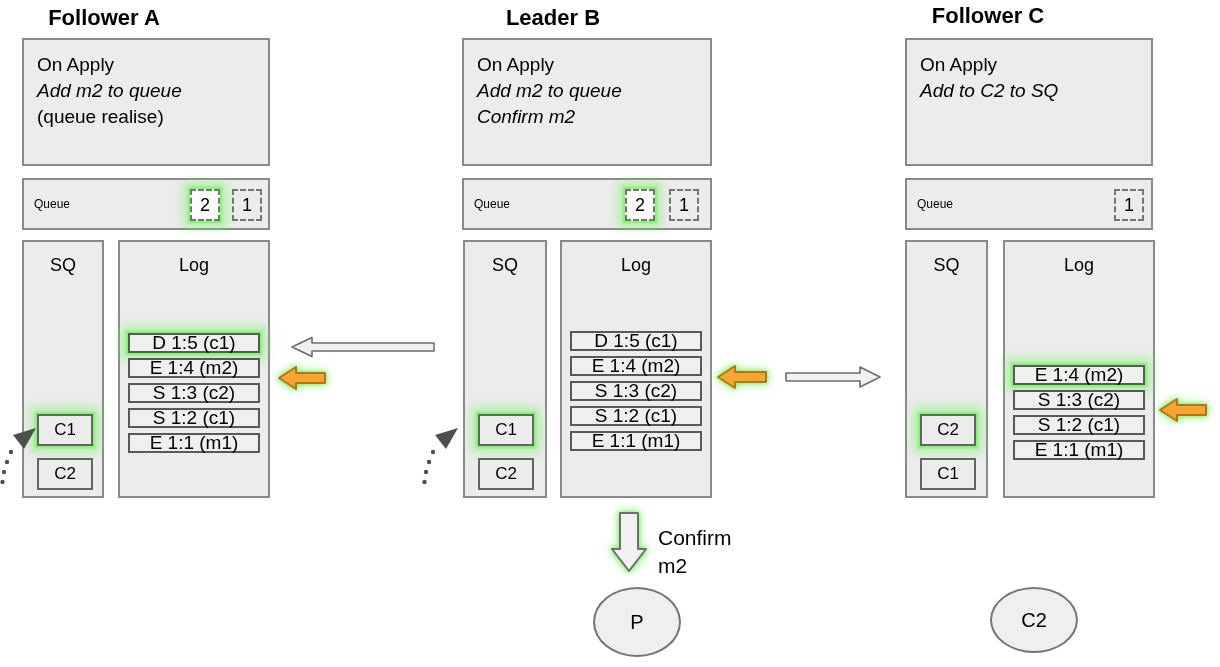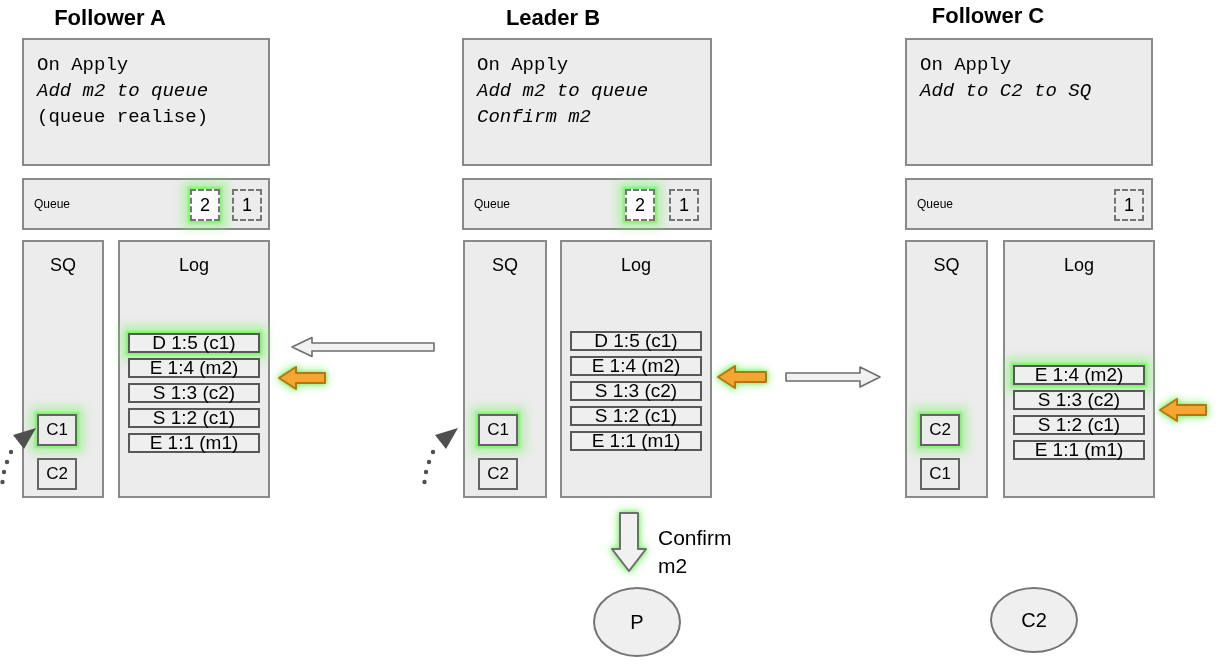--- a/index.html
+++ b/index.html
@@ -3,32 +3,32 @@
 <meta charset="utf-8">
 <style>
   html,body { margin:0; padding:0; background:#ffffff; }
   .stage {
     position:relative; width:1220px; height:667px; background:#ffffff;
     font-family:"Liberation Sans", sans-serif; color:#000; overflow:hidden;
   }
   .panel { position:absolute; background:#ECECEC; border:2px solid #8A8A8A; box-sizing:border-box; }
   .col-title { position:absolute; width:180px; text-align:center; font-size:22px; font-weight:bold; white-space:nowrap; }
   .apply-box { padding:12px 8px 0 13px; font-size:19px; line-height:26px; }
-  .apply-line { white-space:nowrap;font-family:Liberation Mono, monospace; }
+  .apply-line { white-space:nowrap; }
   .apply-line.italic { font-style:italic; }
   .queue-label { position:absolute; left:10px; top:50%; transform:translateY(-50%); font-size:12px; }
   .qslot {
     position:absolute; top:9px; width:30px; height:32px; border:2px dashed #757575;
     box-sizing:border-box; display:flex; align-items:center; justify-content:center;
     font-size:18px; background:transparent;
   }
   .qslot.glow { background:#FCFCFC; }
   .box-header { position:absolute; top:13px; left:0; right:0; text-align:center; font-size:18px; }
   .sq-item {
-    position:absolute; left:13px; width:40px; height:32px; background:#ECECEC;
+    position:absolute; left:13px; width:56px; height:32px; background:#ECECEC;
     border:2px solid #646464; box-sizing:border-box; display:flex; align-items:center;
     justify-content:center; font-size:17px;
   }
   .entries { position:absolute; left:0; right:0; }
   .entry {
     width:132px; height:20px; margin:0 auto 5px auto; background:#EFEFEF;
     border:2px solid #585858; box-sizing:border-box; display:flex; align-items:center;
     justify-content:center; font-size:19px; white-space:nowrap;
   }
   .glow { box-shadow: 0 0 2px 2px rgba(125,243,107,0.95), 0 0 9px 7px rgba(125,243,107,0.5); }
@@ -38,21 +38,21 @@
     position:absolute; background:#EFEFEF; border:2px solid #757575; border-radius:50%;
     display:flex; align-items:center; justify-content:center; font-size:20px; box-sizing:border-box;
   }
   .confirm-label { position:absolute; left:658px; top:524px; font-size:21px; line-height:28px; }
 </style>
 </head>
 <body>
 
 <div class="stage">
 
-  <div class="col-title" style="left:20px; top:5px;">Follower A</div>
+  <div class="col-title" style="left:14px; top:5px;">Follower A</div>
 
   <div class="panel apply-box" style="left:22px; top:38px; width:248px; height:128px;">
     <div class="apply-line">On Apply</div>
     <div class="apply-line italic">Add m2 to queue</div>
     <div class="apply-line">(queue realise)</div>
   </div>
 
   <div class="panel" style="left:22px; top:178px; width:248px; height:52px;">
     <span class="queue-label">Queue</span>
     <div class="qslot glow" style="left:166px;">

